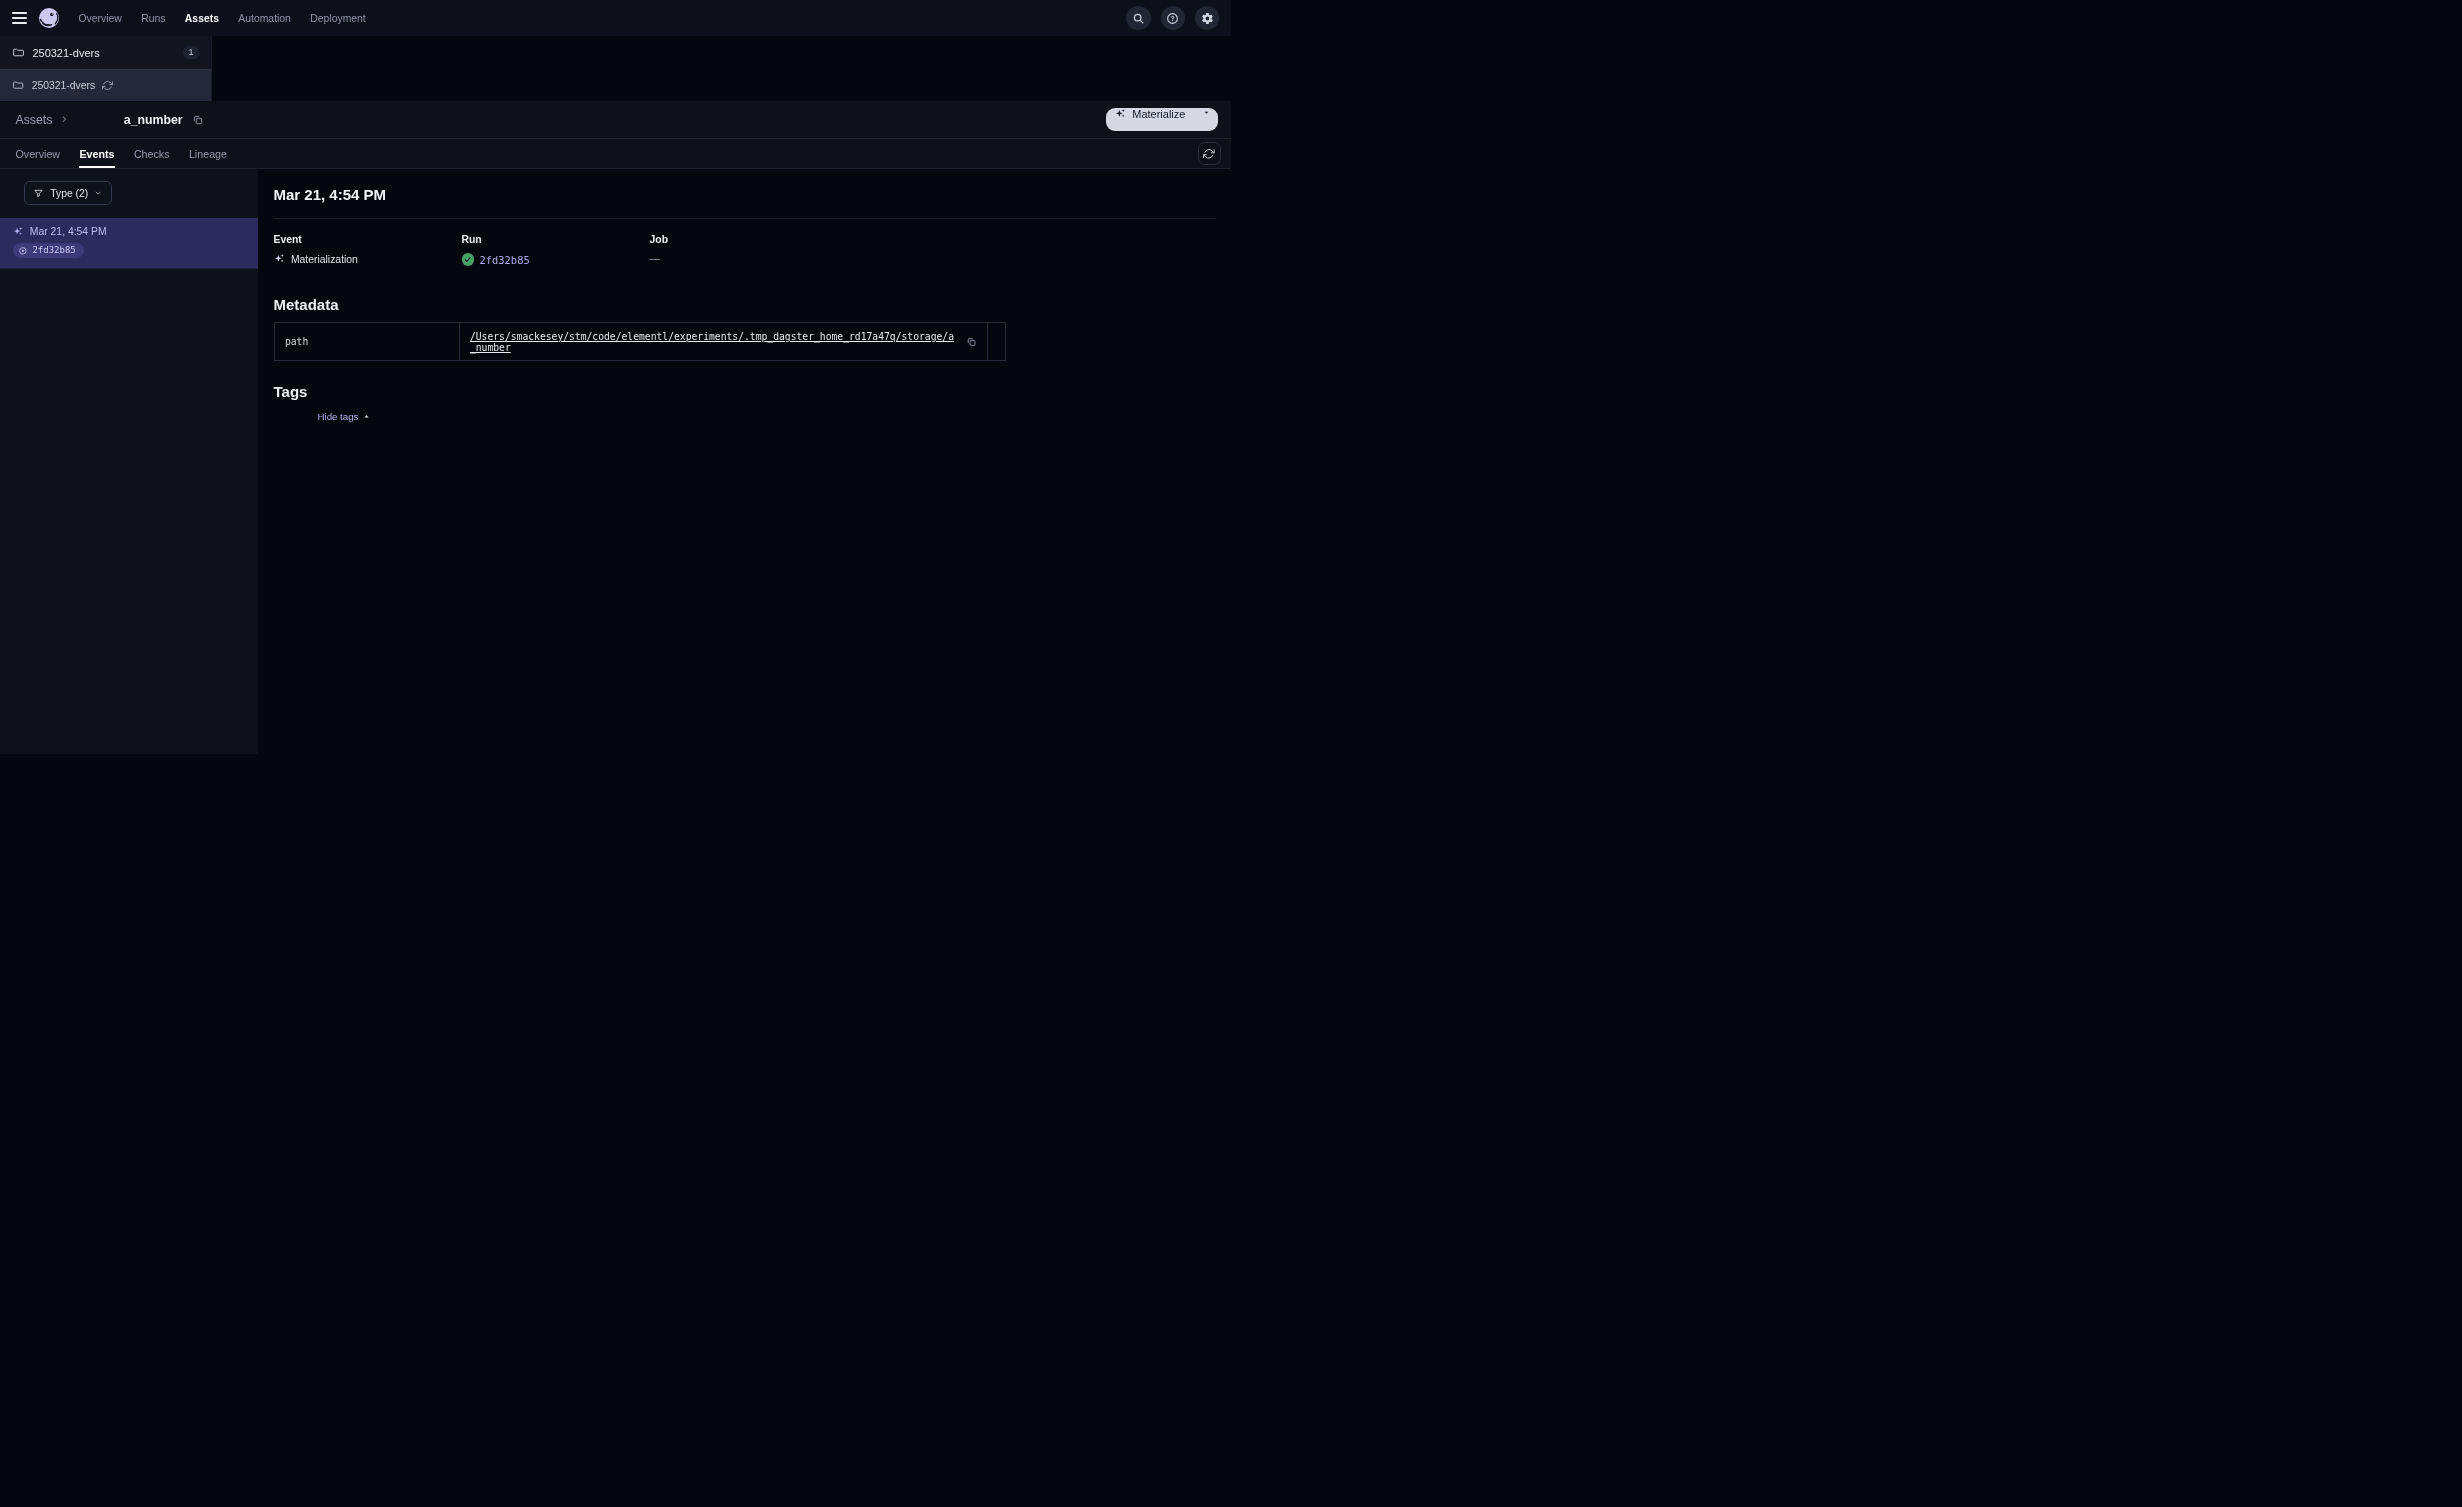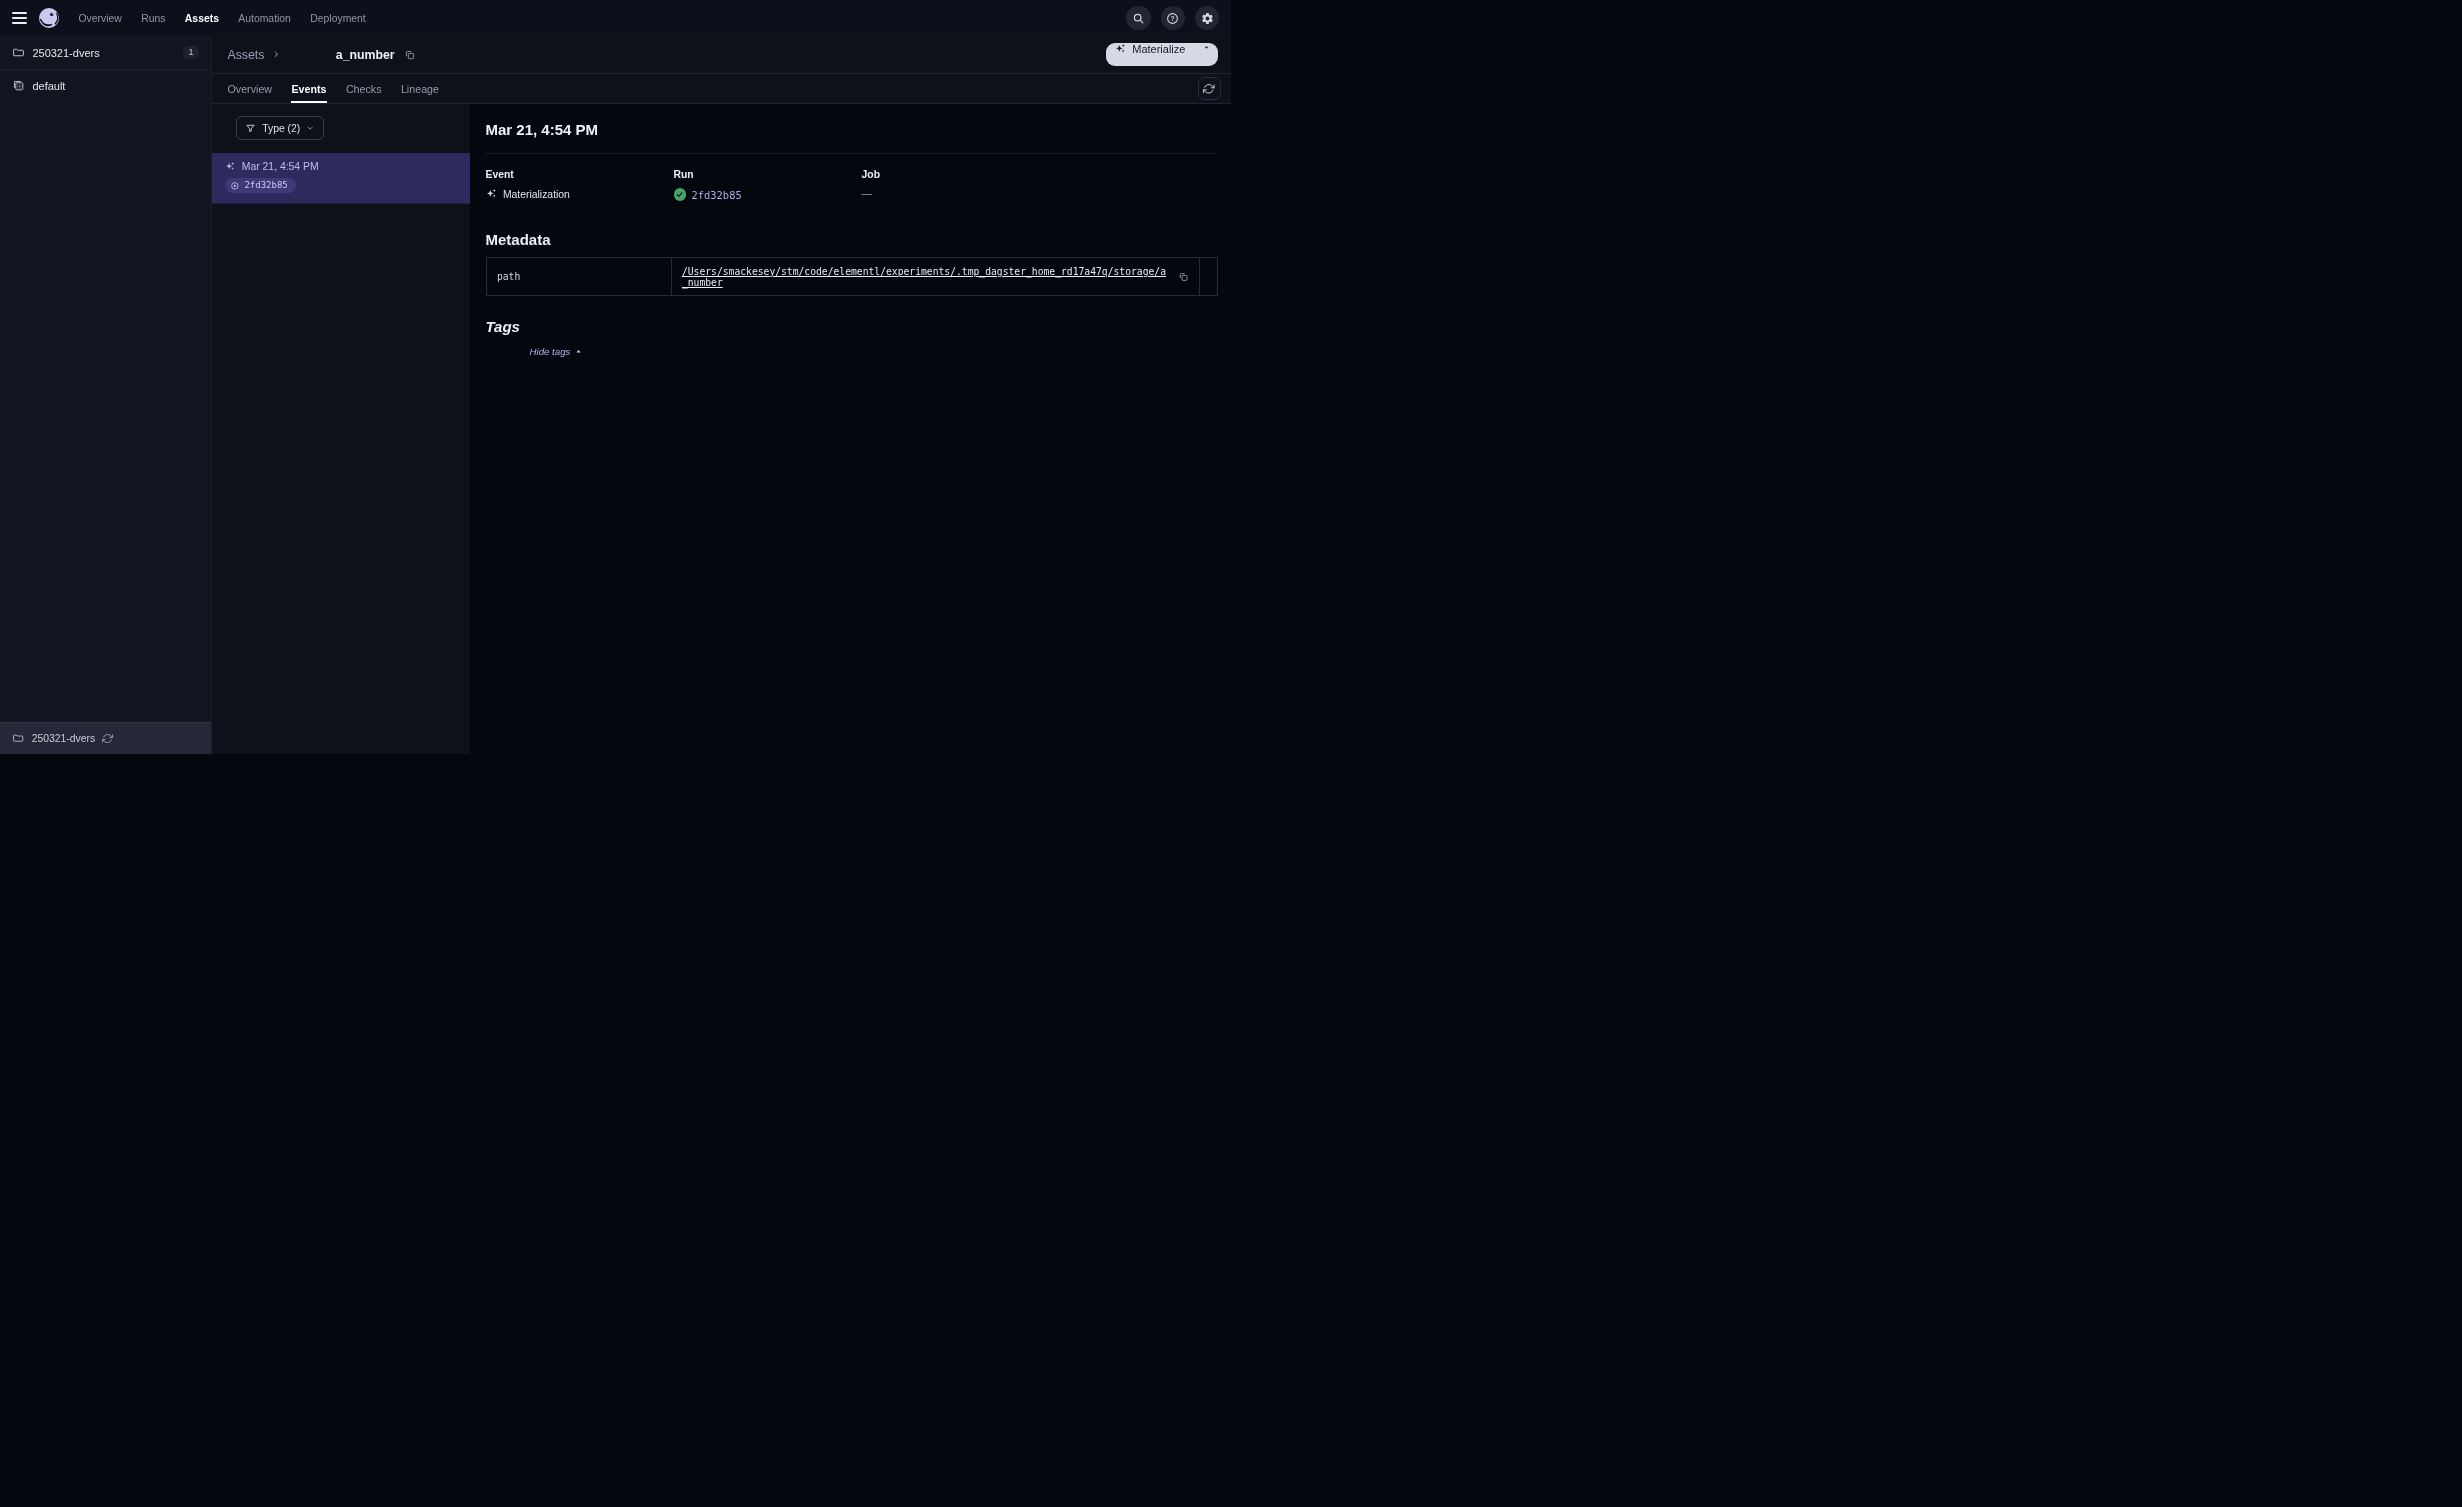--- a/index.html
+++ b/index.html
@@ -26,21 +26,21 @@
   .navitem { font-size:10.4px; color:#8f95a8; cursor:pointer; }
   .navitem.active { color:#ffffff; font-weight:bold; }
   .topnav-right { margin-left:auto; display:flex; gap:9.7px; align-items:center; }
   .iconbtn {
     width:24.6px; height:24.6px; border-radius:50%; background:#222634;
     display:flex; align-items:center; justify-content:center; color:#d2d5e0; cursor:pointer;
   }
   .iconbtn svg { width:13px; height:13px; }
 
   
-  .app { position:absolute; top:36px; left:0; right:0; bottom:0; display:flex; }
+  .app { position:absolute; top:36px; left:0; right:0; bottom:0; display:flex;flex-direction:column; }
 
   
   .sidebar { width:212px; background:#12141f; position:relative; flex:0 0 auto; border-right:0.6px solid #1a1d29; }
   .side-group {
     display:flex; align-items:center; gap:7.8px; padding:0 11.6px; height:34px;
     border-bottom:0.6px solid #1e2130; color:#e6e8ef; font-size:11px; cursor:pointer;
   }
   .side-group svg, .side-item svg { width:13px; height:13px; color:#c7cad6; flex:0 0 auto; }
   .side-group .grow { flex:1; }
   .count-badge {
@@ -117,21 +117,21 @@
   .info-col { width:188px; }
   .info-label { font-size:10.4px; font-weight:bold; color:#edeff5; }
   .info-value { margin-top:8.4px; display:flex; align-items:center; gap:5.8px; font-size:10.4px; color:#e2e4ec; }
   .info-value .sparkle { width:11.6px; height:11.6px; color:#d8daec; }
   .run-link { color:#b1aaee; font-size:10.4px; cursor:pointer; }
   .check-badge { width:12.3px; height:12.3px; border-radius:50%; background:#47a266; display:flex; align-items:center; justify-content:center; }
   .check-badge svg { width:7.1px; height:7.1px; color:#0c1220; }
   .job-dash { color:#9aa0b2; }
 
   .section { margin-top:30px; }
-  .section.tags-section { margin-top:22px;font-style:italic; }
+  .section.tags-section { margin-top:22px; }
   .section-heading { font-size:15px; font-weight:bold; color:#edeff5; }
   table.kv { border-collapse:collapse; margin-top:9px; width:732px; table-layout:fixed; }
   table.kv td { border:0.6px solid #272b3a; vertical-align:middle; }
   td.kv-key { width:185px; padding:7.8px 10.4px; color:#d3d6e0; font-size:9.7px; }
   td.kv-val { padding:7.8px 10.4px; font-size:10.4px; color:#e4e6ee; }
   td.kv-action { width:17.5px; }
   .meta-link-wrap { display:flex; align-items:center; gap:5.8px; }
   .meta-link { color:#e8eaf1; font-size:9.7px; text-decoration:underline; cursor:pointer; word-break:break-all; }
   .hide-tags { margin-top:11px; display:inline-flex; align-items:center; gap:4.5px; color:#b6b0ec; font-size:9.7px; cursor:pointer;margin-left:44px; }
   .hide-tags svg { width:7.1px; height:7.1px; color:#cfd2dc; }

